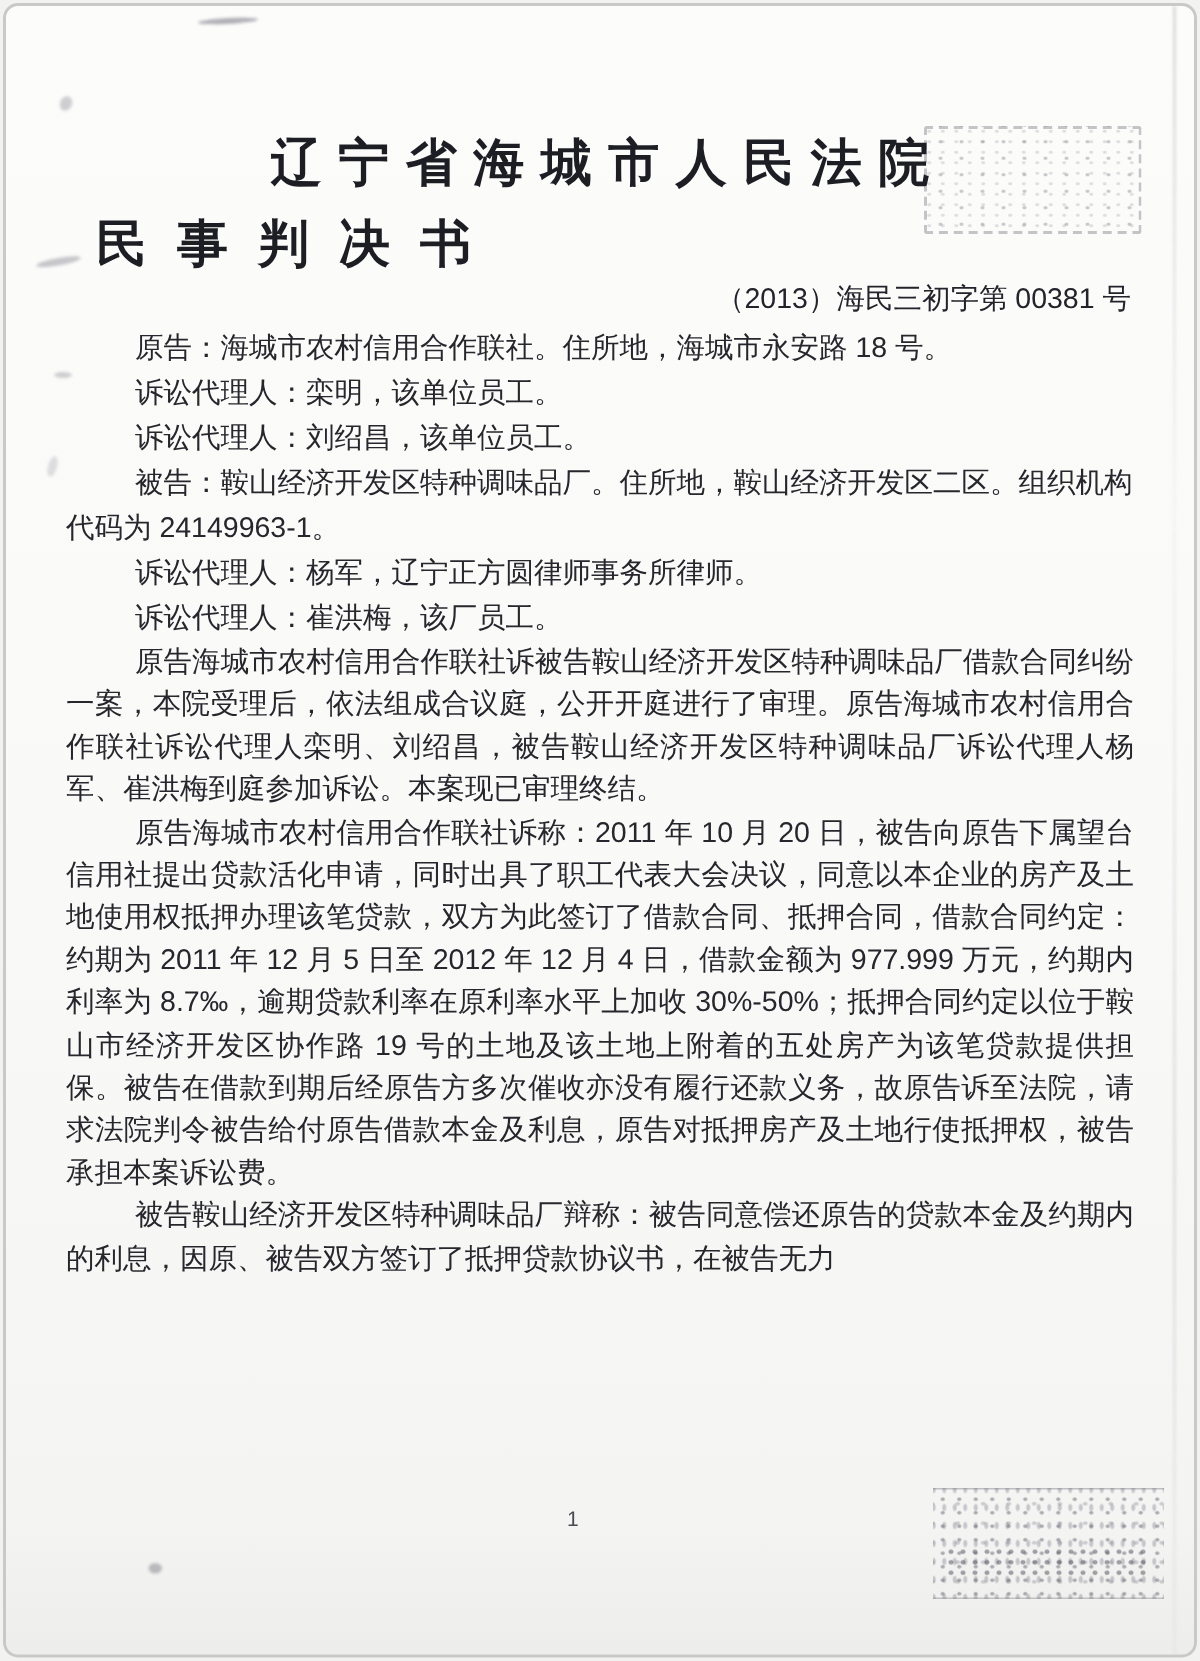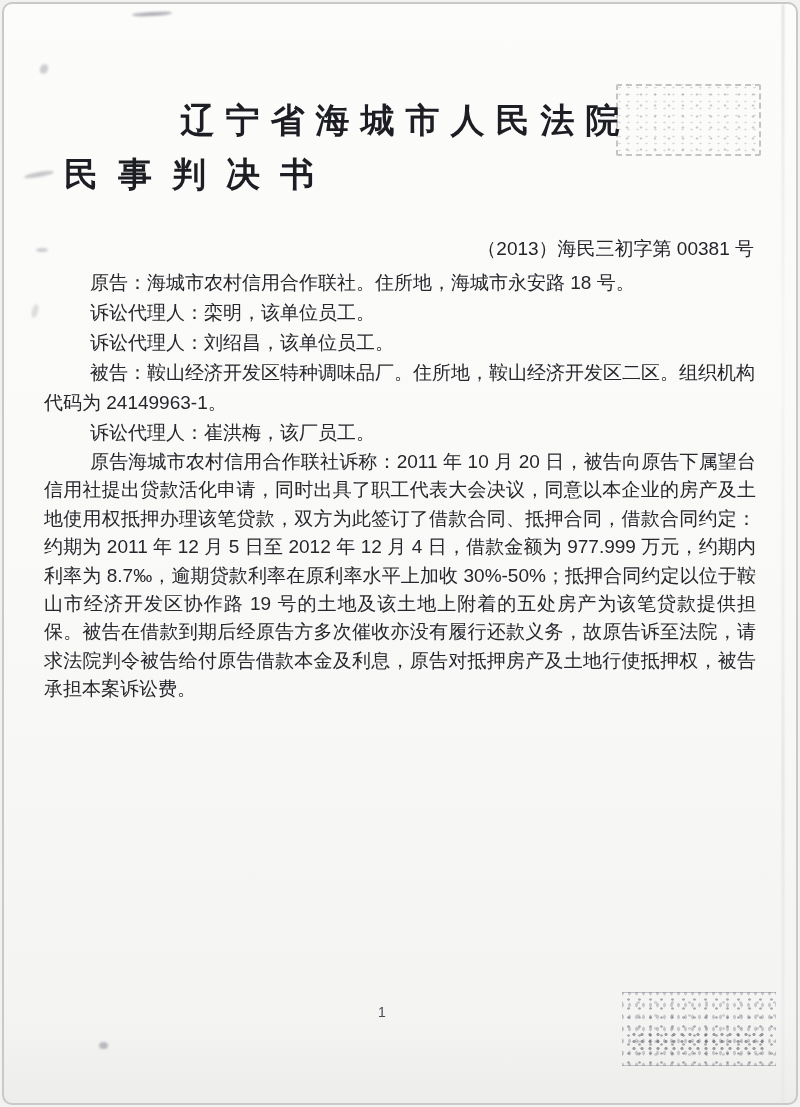--- a/index.html
+++ b/index.html
@@ -19,39 +19,38 @@
     background: linear-gradient(180deg, #fcfcfb 0%, #f9f9f8 55%, #f4f4f3 92%, #ededeb 100%);
     overflow: hidden;
   }
   
   .edge-shadow {
     position: absolute; top: 0; bottom: 0; right: 12px; width: 2px;
     background: linear-gradient(180deg, rgba(120,120,130,.25), rgba(120,120,130,.05) 30%, rgba(120,120,130,.18) 70%, rgba(120,120,130,.05));
     filter: blur(1px);
   }
   .content {
-    position: absolute; left: 40px; right: 40px; top: 12px;
+    position: absolute; left: 40px; right: 40px; top: 0;
     color: #26262c;
   }
   .court {
     margin: 82px 0 0 0;
     text-align: center;
     font-size: 34px; font-weight: 700;
     letter-spacing: 11px; text-indent: 11px;
     color: #1d1d24;
   }
   .doctype {
     margin: 8px 0 0 0;
     text-align: left;
     font-size: 34px; font-weight: 700;
     letter-spacing: 20px; text-indent: 20px;
     color: #1d1d24;
   }
   .caseno {
-    margin-top: 38px;
     text-align: right;
     font-size: 19px;
     padding-right: 2px;
     color: #23232b;
   }
   .party {
     margin: 0; padding: 0;
     font-size: 19px; line-height: 30px;
     text-indent: 46px;
     color: #26262c;
@@ -126,21 +125,24 @@
 
   <div class="content">
     <h1 class="court">辽宁省海城市人民法院</h1>
     <h2 class="doctype">民事判决书</h2>
     <div class="caseno">（2013）海民三初字第 00381 号</div>
 
     <p class="party">原告：海城市农村信用合作联社。住所地，海城市永安路 18 号。</p>
     <p class="party">诉讼代理人：栾明，该单位员工。</p>
     <p class="party">诉讼代理人：刘绍昌，该单位员工。</p>
     <p class="party">被告：鞍山经济开发区特种调味品厂。住所地，鞍山经济开发区二区。组织机构代码为 24149963-1。</p>
+    <p class="party">诉讼代理人：杨军，辽宁正方圆律师事务所律师。</p>
     <p class="party">诉讼代理人：崔洪梅，该厂员工。</p>
 
+    <p class="para">原告海城市农村信用合作联社诉被告鞍山经济开发区特种调味品厂借款合同纠纷一案，本院受理后，依法组成合议庭，公开开庭进行了审理。原告海城市农村信用合作联社诉讼代理人栾明、刘绍昌，被告鞍山经济开发区特种调味品厂诉讼代理人杨军、崔洪梅到庭参加诉讼。本案现已审理终结。</p>
     <p class="para">原告海城市农村信用合作联社诉称：2011 年 10 月 20 日，被告向原告下属望台信用社提出贷款活化申请，同时出具了职工代表大会决议，同意以本企业的房产及土地使用权抵押办理该笔贷款，双方为此签订了借款合同、抵押合同，借款合同约定：约期为 2011 年 12 月 5 日至 2012 年 12 月 4 日，借款金额为 977.999 万元，约期内利率为 8.7‰，逾期贷款利率在原利率水平上加收 30%-50%；抵押合同约定以位于鞍山市经济开发区协作路 19 号的土地及该土地上附着的五处房产为该笔贷款提供担保。被告在借款到期后经原告方多次催收亦没有履行还款义务，故原告诉至法院，请求法院判令被告给付原告借款本金及利息，原告对抵押房产及土地行使抵押权，被告承担本案诉讼费。</p>
+    <p class="para">被告鞍山经济开发区特种调味品厂辩称：被告同意偿还原告的贷款本金及约期内的利息，因原、被告双方签订了抵押贷款协议书，在被告无力</p>
   </div>
 
   <div class="pageno">1</div>
 
   <div class="stamp-bottom"></div>
 </div>
 
 </body></html>

